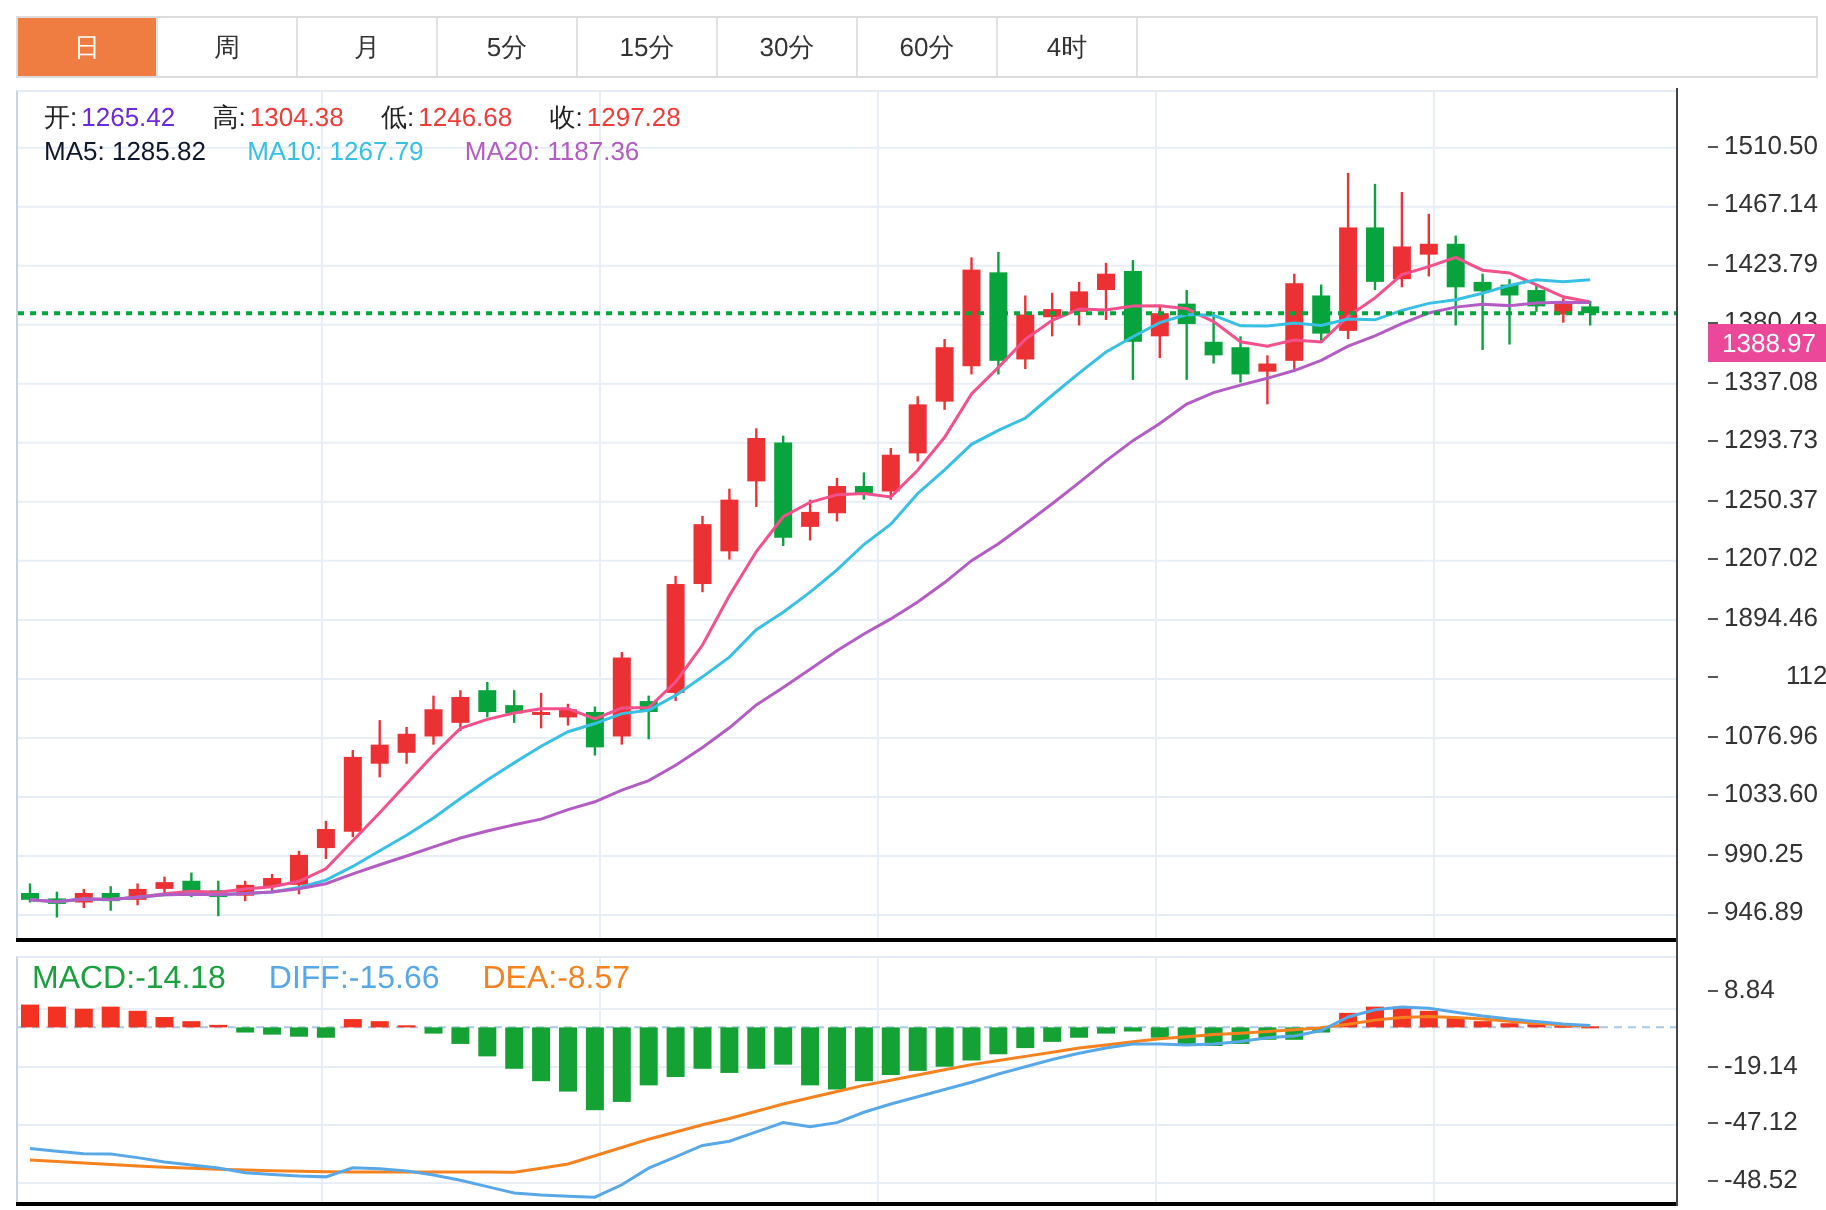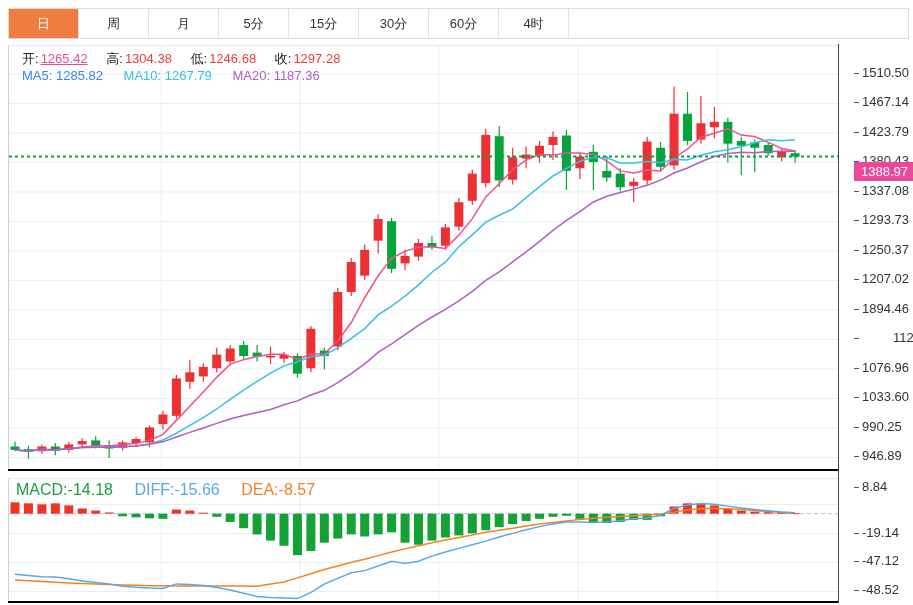--- a/index.html
+++ b/index.html
@@ -46,27 +46,27 @@
     <div class="tab">月</div>
     <div class="tab">5分</div>
     <div class="tab">15分</div>
     <div class="tab">30分</div>
     <div class="tab">60分</div>
     <div class="tab">4时</div>
     <div class="tabbar-spacer"></div>
   </div>
 
   <div class="ohlc-row">
-    <span class="item"><span>开:</span><span class="val" style="color: #ec4899; text-decoration: underline;">1265.42</span></span>
+    <span class="item"><span>开:</span><span class="val" style="color: #6d28d9;">1265.42</span></span>
     <span class="item"><span>高:</span><span class="val" style="color: rgb(240, 59, 56);">1304.38</span></span>
     <span class="item"><span>低:</span><span class="val" style="color: rgb(240, 59, 56);">1246.68</span></span>
     <span class="item"><span>收:</span><span class="val" style="color: rgb(240, 59, 56);">1297.28</span></span>
   </div>
   <div class="ma-row">
-    <span class="item" style="color: #3b82f6;"><span>MA5:</span> <span>1285.82</span></span>
+    <span class="item" style="color: #0f172a;"><span>MA5:</span> <span>1285.82</span></span>
     <span class="item" style="color: rgb(56, 192, 228);"><span>MA10:</span> <span>1267.79</span></span>
     <span class="item" style="color: rgb(179, 92, 196);"><span>MA20:</span> <span>1187.36</span></span>
   </div>
 
   <div class="main-chart" id="mainChart">
       <svg width="830" height="425" viewBox="0 0 830 425">
         <line x1="0" y1="27.902321857485987" x2="830" y2="27.902321857485987" stroke="#e8eef6" stroke-width="1"></line>
         <line x1="0" y1="57.41072858286622" x2="830" y2="57.41072858286622" stroke="#e8eef6" stroke-width="1"></line>
         <line x1="0" y1="86.91232986389113" x2="830" y2="86.91232986389113" stroke="#e8eef6" stroke-width="1"></line>
         <line x1="0" y1="116.42073658927137" x2="830" y2="116.42073658927137" stroke="#e8eef6" stroke-width="1"></line>
@@ -310,19 +310,19 @@
       <div class="ytick" style="top: 226.434px;">1207.02</div>
       <div class="ytick" style="top: 255.942px;">1894.46</div>
       <div class="ytick" style="top: 285.444px; padding-left: 39px;">1120.31</div>
       <div class="ytick" style="top: 314.946px;">1076.96</div>
       <div class="ytick" style="top: 344.454px;">1033.60</div>
       <div class="ytick" style="top: 373.956px;">990.25</div>
       <div class="ytick" style="top: 403.464px;">946.89</div>
       <div class="price-tag" style="top: 117px; background: #ec4899;">1388.97</div>
     </div>
   <div class="yaxis" id="yAxisMacd" style="top:478px;height:123px">
-      <div class="ytick" style="top: 1px;">8.84</div>
+      <div class="ytick" style="top: 9px;">8.84</div>
       <div class="ytick" style="top: 46.501px;">-19.14</div>
       <div class="ytick" style="top: 75.4702px;">-47.12</div>
       <div class="ytick" style="top: 104.439px;">-48.52</div>
     </div>
 
 </div>
 
 </body></html>

